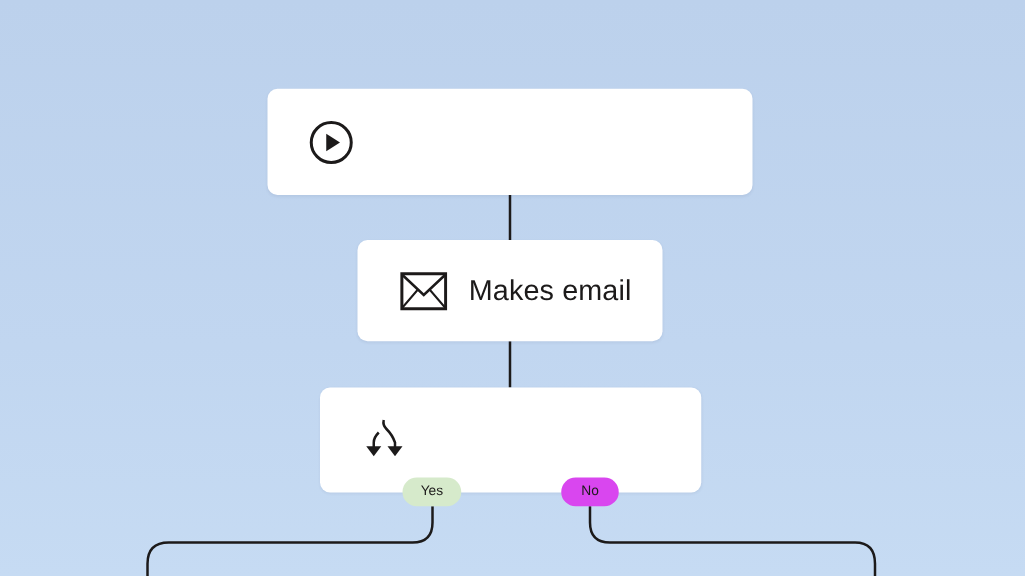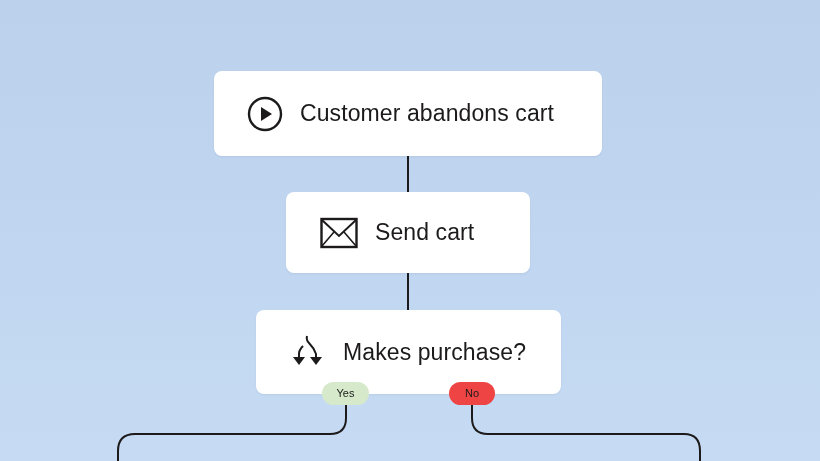--- a/index.html
+++ b/index.html
@@ -21,59 +21,57 @@
     #node-start .icon { width: 36px; height: 36px; margin-right: 17px; }
     #node-email { left: 286px; top: 192px; width: 244px; height: 81px; padding-left: 34px; }
     #node-email .icon { width: 38px; height: 32px; margin-right: 17px; }
     #node-decision { left: 256px; top: 310px; width: 305px; height: 84px; padding-left: 34px; }
     #node-decision .icon { width: 36px; height: 36px; margin-right: 17px; }
     .pill {
       position: absolute; height: 23px; border-radius: 12px;
       font-size: 11px; line-height: 23px; text-align: center; color: #1c1a1a;
     }
     #pill-yes { left: 322px; top: 382px; width: 47px; background: #d6eacb; }
-    #pill-no { left: 449px; top: 382px; width: 46px; background: #ef4444; }
+    #pill-no { left: 449px; top: 382px; width: 46px; background: #d946ef; }
   </style>
 </head>
 <body>
 
 <svg class="lines" width="820" height="461" viewBox="0 0 820 461">
   <line x1="408" y1="156" x2="408" y2="192" stroke="#1c1a1a" stroke-width="2"></line>
   <line x1="408" y1="273" x2="408" y2="310" stroke="#1c1a1a" stroke-width="2"></line>
   <path d="M346 405 V418 Q346 434 330 434 H135 Q118 434 118 451 V461" fill="none" stroke="#1c1a1a" stroke-width="2"></path>
   <path d="M472 405 V418 Q472 434 488 434 H684 Q700 434 700 451 V461" fill="none" stroke="#1c1a1a" stroke-width="2"></path>
 </svg>
 
 <div class="card" id="node-start">
   <span class="icon">
     <svg width="36" height="36" viewBox="0 0 36 36">
       <circle cx="18" cy="18" r="16" fill="none" stroke="#1c1a1a" stroke-width="2.4"></circle>
       <path d="M14 11 L25 18 L14 25 Z" fill="#1c1a1a"></path>
     </svg>
   </span>
-  <span class="label">Customer abandons cart</span>
 </div>
 
 <div class="card" id="node-email">
   <span class="icon">
     <svg width="38" height="32" viewBox="0 0 38 32">
       <rect x="1.5" y="2" width="35" height="28" fill="none" stroke="#1c1a1a" stroke-width="2.4"></rect>
       <path d="M2 3 L19 19 L36 3" fill="none" stroke="#1c1a1a" stroke-width="2"></path>
       <path d="M2 29 L14 15 M36 29 L24 15" fill="none" stroke="#1c1a1a" stroke-width="1.6"></path>
     </svg>
   </span>
-  <span class="label">Send cart</span>
+  <span class="label">Makes email</span>
 </div>
 
 <div class="card" id="node-decision">
   <span class="icon">
     <svg width="36" height="36" viewBox="0 0 36 36">
       <path d="M17 2 Q16 6 19 9 Q24 14 26 20 V24" fill="none" stroke="#1c1a1a" stroke-width="2"></path>
       <path d="M13 12 Q9 16 9 20 V24" fill="none" stroke="#1c1a1a" stroke-width="2"></path>
       <path d="M3 23 L15 23 L9 31 Z" fill="#1c1a1a"></path>
       <path d="M20 23 L32 23 L26 31 Z" fill="#1c1a1a"></path>
     </svg>
   </span>
-  <span class="label">Makes purchase?</span>
 </div>
 
 <div class="pill" id="pill-yes">Yes</div>
 <div class="pill" id="pill-no">No</div>
 
 </body></html>

